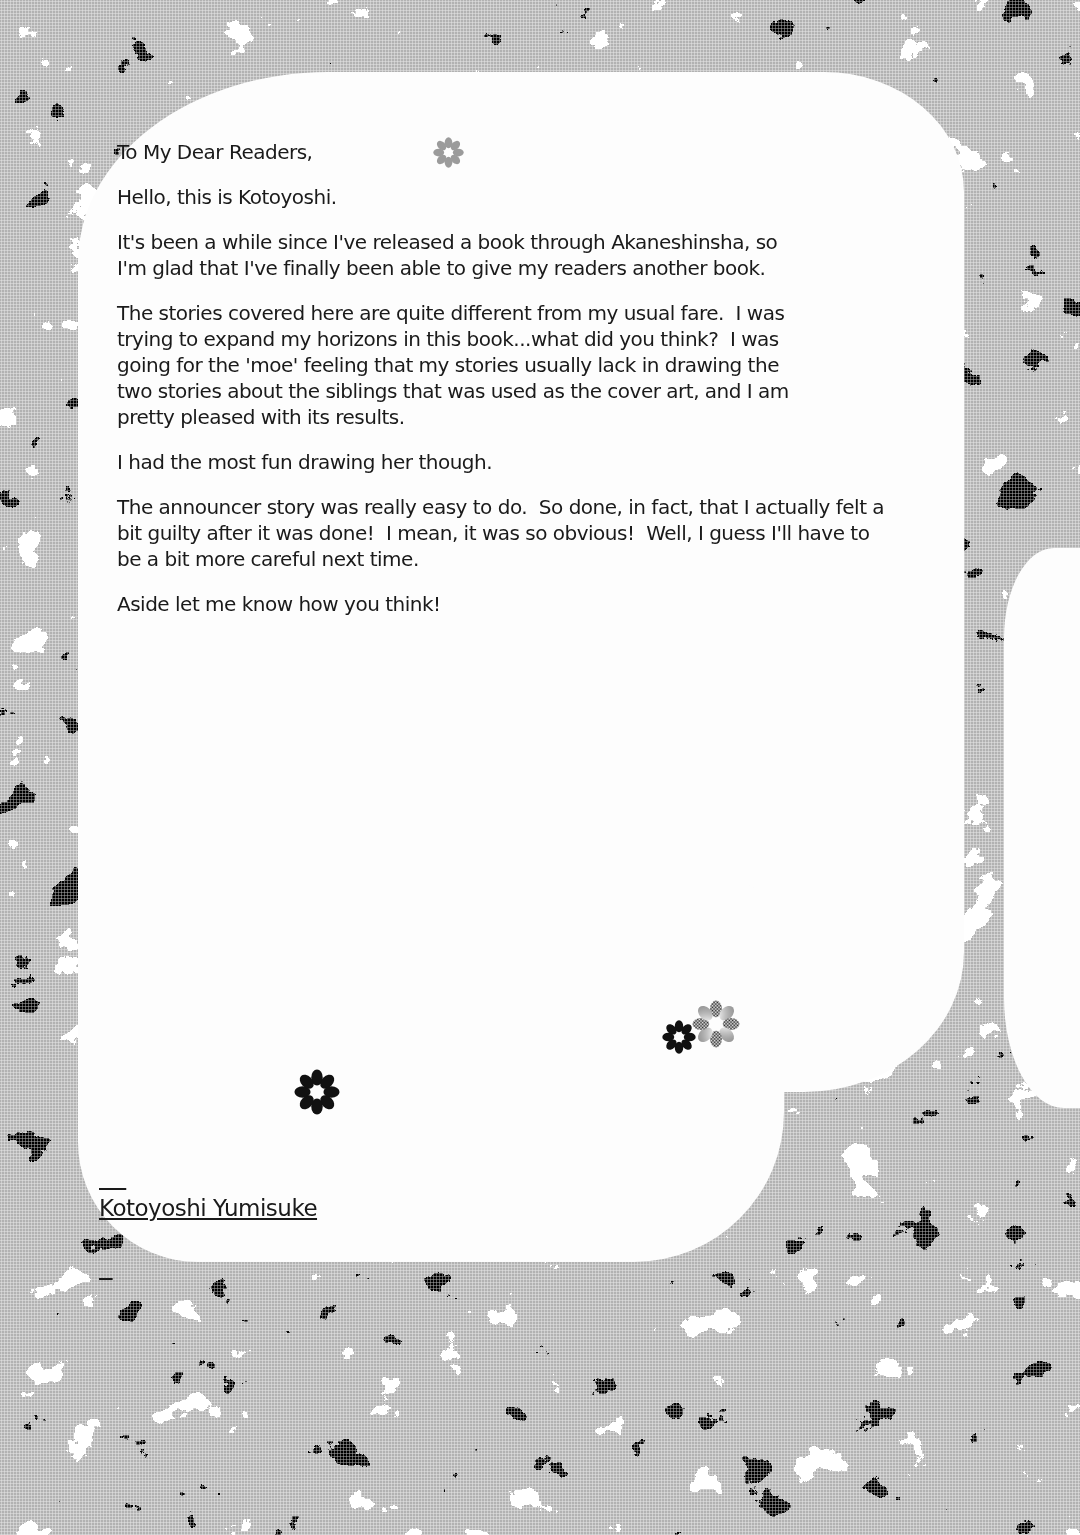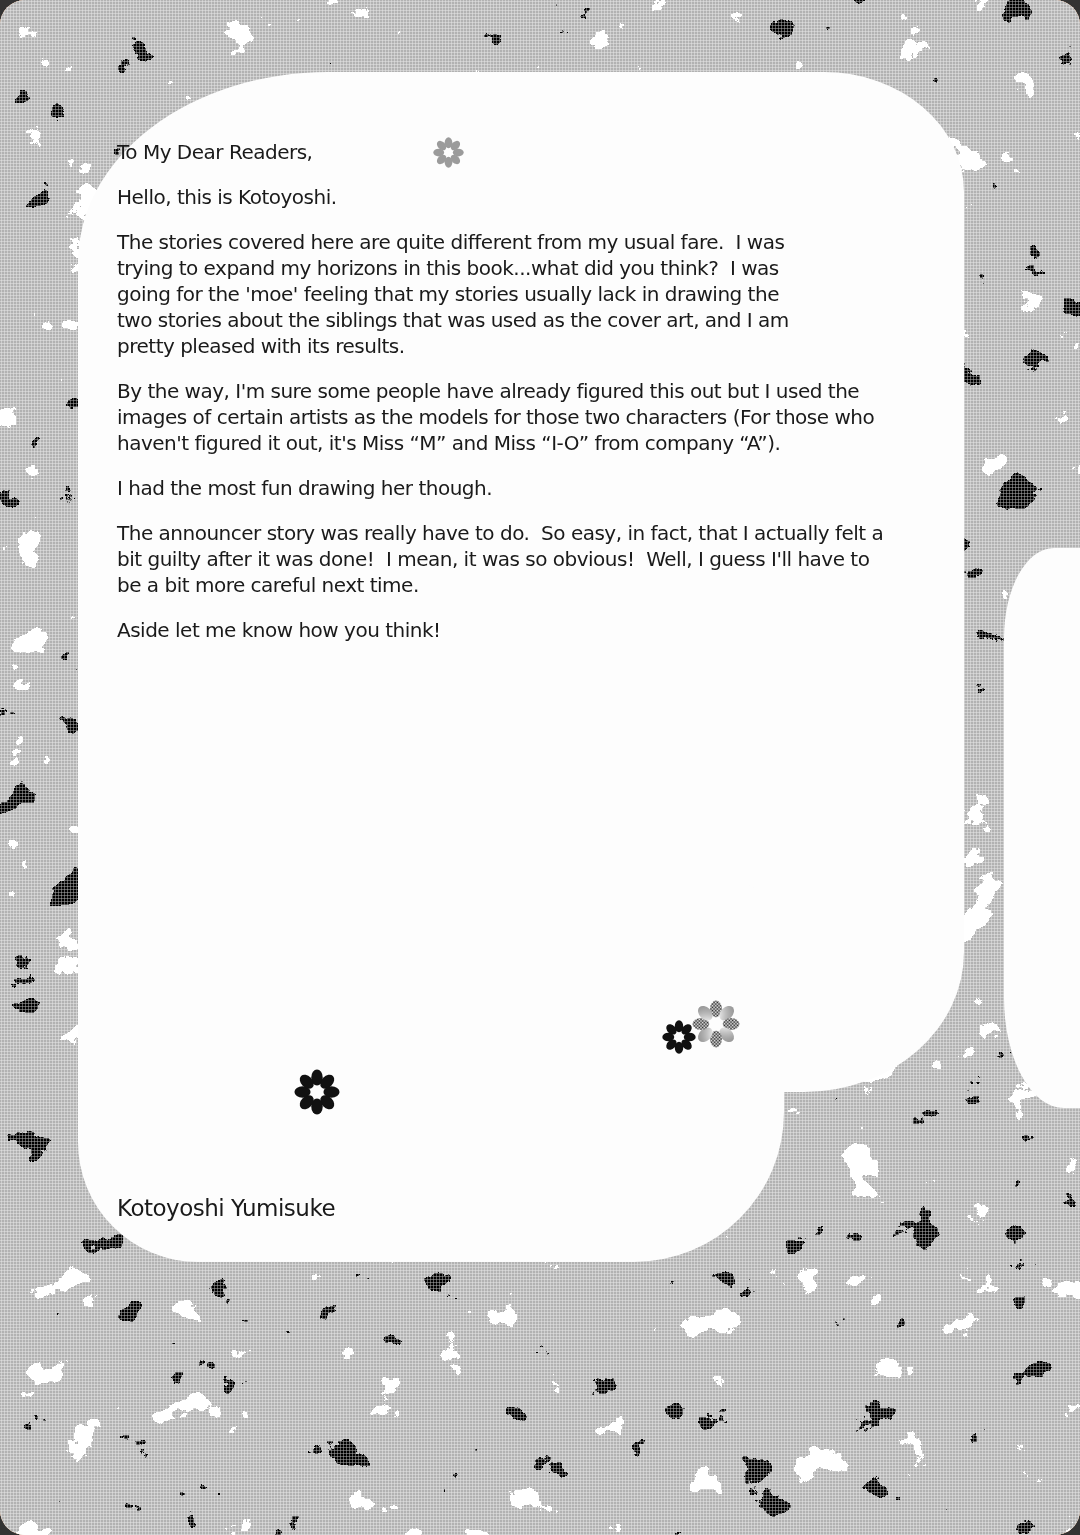--- a/index.html
+++ b/index.html
@@ -2,21 +2,20 @@
 <html><head>
 <meta charset="utf-8">
 <style>
   html,body{margin:0;padding:0;background:#333;}
   .page{
     position:relative;
     width:1080px;height:1535px;
     overflow:hidden;
     background:#f97316;
     font-family:"DejaVu Sans","Liberation Sans",sans-serif;
-    border-radius:25px;
   }
   .texture-svg{position:absolute;left:0;top:0;z-index:0;display:block;}
   .halftone-overlay{
     position:absolute;inset:0;z-index:1;
     background-image:radial-gradient(circle, rgba(255,255,255,0.95) 0.8px, rgba(255,255,255,0) 1.4px);
     background-size:3px 3px;
     opacity:.55;
     pointer-events:none;
   }
   .paper{position:absolute;background:#fdfdfd;z-index:2;}
@@ -32,23 +31,23 @@
     left:1004px;top:548px;width:76px;height:560px;
     border-radius:50px 0 0 60px / 90px 0 0 110px;
   }
   .letter{
     position:absolute;left:117px;top:139px;width:850px;z-index:3;
     color:#1a1a1a;
     font-size:20px;line-height:26px;letter-spacing:-0.5px;
   }
   .letter p{margin:0 0 19px 0;white-space:pre;}
   .signature{
-    position:absolute;left:117px;top:1133px;z-index:3;
+    position:absolute;left:99px;top:1133px;z-index:3;
     color:#1a1a1a;
-    font-size:23px;line-height:30px;letter-spacing:-0.5px;white-space:pre;
+    font-size:23px;line-height:30px;letter-spacing:-0.5px;white-space:pre;text-decoration:underline;
   }
   .flower{position:absolute;z-index:3;}
   .f-top{left:433px;top:137px;width:31px;height:31px;}
   .f-mid-solid{left:662px;top:1020px;width:34px;height:34px;}
   .f-mid-dots{left:692px;top:1000px;width:48px;height:48px;}
   .f-big{left:294px;top:1066px;width:46px;height:52px;}
 </style>
 </head>
 <body>
 
@@ -77,30 +76,29 @@
   </svg>
   <div class="halftone-overlay"></div>
 
   <div class="paper paper-main"></div>
   <div class="paper paper-ext"></div>
   <div class="paper paper-right-strip"></div>
 
   <div class="letter">
     <p>To My Dear Readers,</p>
     <p>Hello, this is Kotoyoshi.</p>
+    <p>It's been a while since I've released a book through Akaneshinsha, so
+I'm glad that I've finally been able to give my readers another book.</p>
     <p>The stories covered here are quite different from my usual fare.  I was
 trying to expand my horizons in this book...what did you think?  I was
 going for the 'moe' feeling that my stories usually lack in drawing the
 two stories about the siblings that was used as the cover art, and I am
 pretty pleased with its results.</p>
-    <p>By the way, I'm sure some people have already figured this out but I used the
-images of certain artists as the models for those two characters (For those who
-haven't figured it out, it's Miss “M” and Miss “I-O” from company “A”).</p>
     <p>I had the most fun drawing her though.</p>
-    <p>The announcer story was really have to do.  So easy, in fact, that I actually felt a
+    <p>The announcer story was really easy to do.  So done, in fact, that I actually felt a
 bit guilty after it was done!  I mean, it was so obvious!  Well, I guess I'll have to
 be a bit more careful next time.</p>
     <p>Aside let me know how you think!</p>
   </div>
 
   <svg class="flower f-top" viewBox="0 0 100 100">
     <g fill="url(#ht)">
       <ellipse cx="50" cy="18.5" rx="12.5" ry="17.5" transform="rotate(0 50 50)"></ellipse>
       <ellipse cx="50" cy="18.5" rx="12.5" ry="17.5" transform="rotate(45 50 50)"></ellipse>
       <ellipse cx="50" cy="18.5" rx="12.5" ry="17.5" transform="rotate(90 50 50)"></ellipse>

